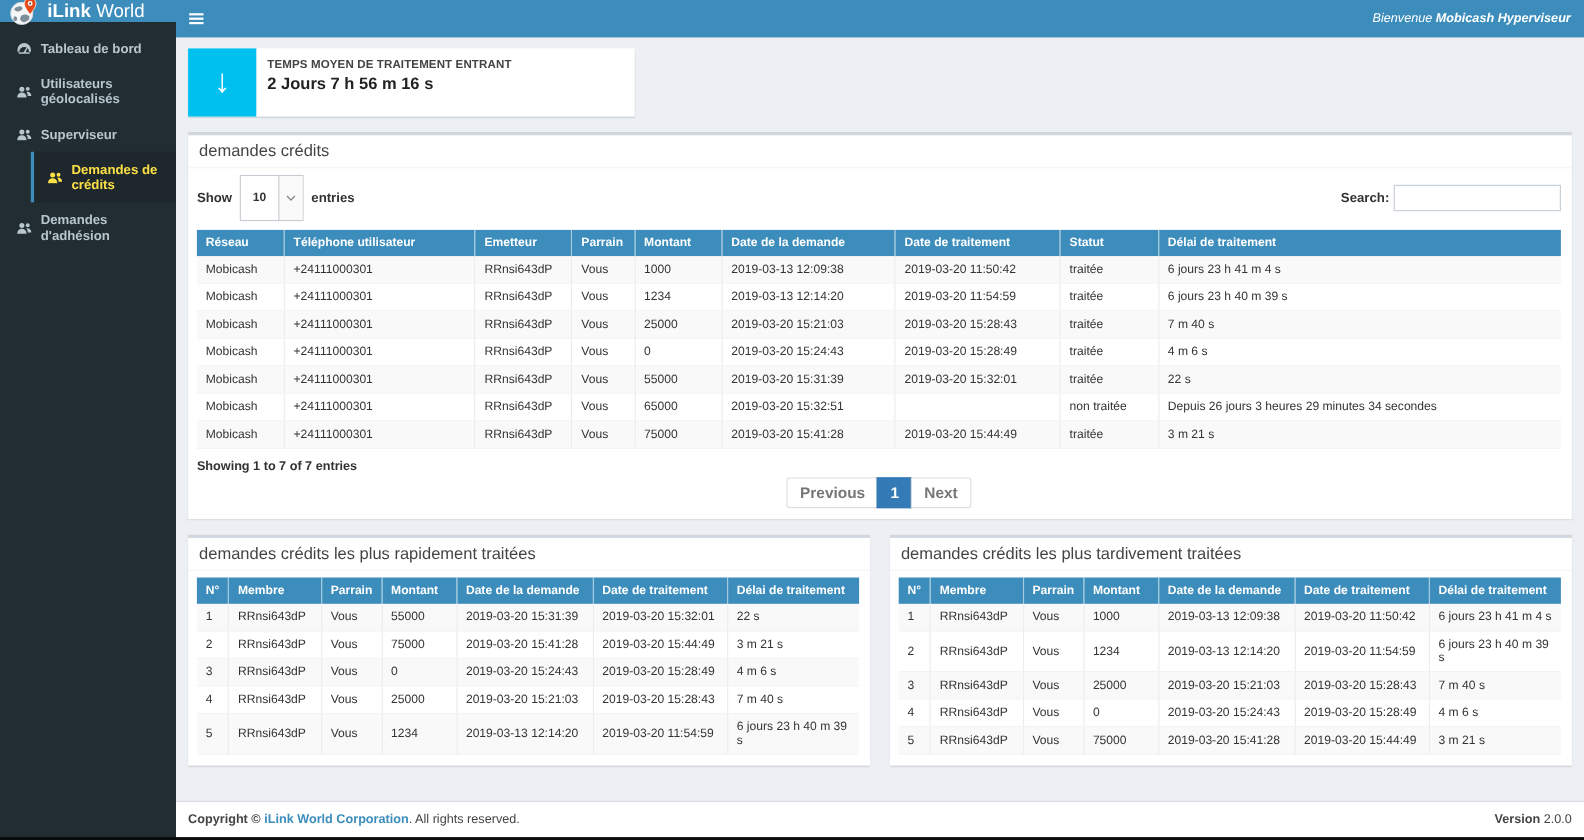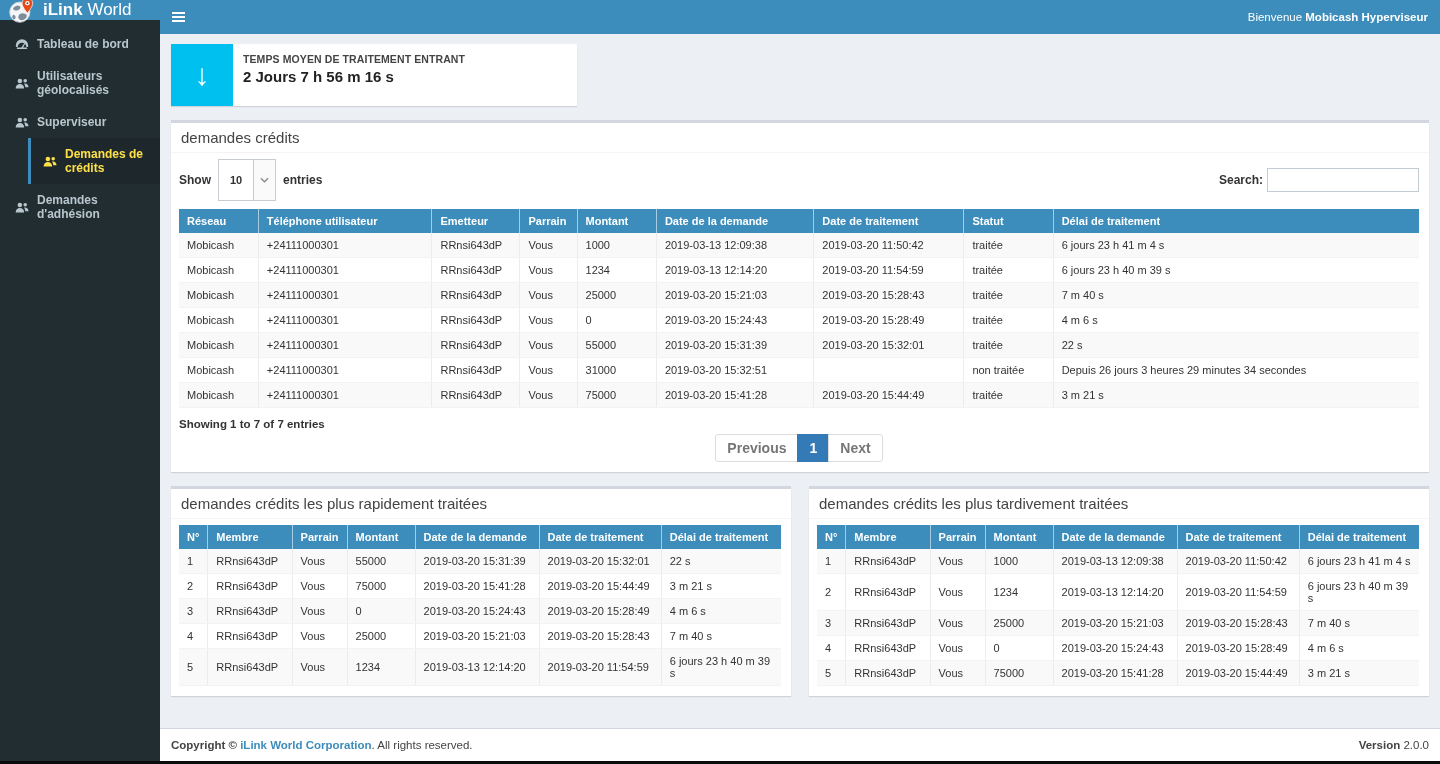--- a/index.html
+++ b/index.html
@@ -30,20 +30,21 @@
   .nav-item .nav-icon { display:inline-flex; width:14px; justify-content:center; color:inherit; }
   .nav-item.active {
     background:#1e282c; border-left-color:#3c8dbc; color:#fde047;margin-left:28px;
   }
 
   
   .main-header {
     margin-left:160px; height:34px; background:#3c8dbc;
     display:flex; align-items:center; justify-content:space-between;
     padding:0 12px 0 0;
+    font-style:italic;
   }
   .hamburger {
     width:36px; height:34px; display:flex; flex-direction:column;
     justify-content:center; align-items:center; gap:2px; cursor:pointer;
   }
   .hamburger i { display:block; width:13px; height:2px; background:#fff; }
   .welcome { color:#fff; font-size:11.5px; }
   .welcome b { font-weight:700; }
 
   
@@ -321,21 +322,21 @@
               <td>2019-03-20 15:31:39</td>
               <td>2019-03-20 15:32:01</td>
               <td>traitée</td>
               <td>22 s</td>
             </tr>
             <tr>
               <td>Mobicash</td>
               <td>+24111000301</td>
               <td>RRnsi643dP</td>
               <td>Vous</td>
-              <td>31000</td>
+              <td>65000</td>
               <td>2019-03-20 15:32:51</td>
               <td></td>
               <td>non traitée</td>
               <td>Depuis 26 jours 3 heures 29 minutes 34 secondes</td>
             </tr>
             <tr>
               <td>Mobicash</td>
               <td>+24111000301</td>
               <td>RRnsi643dP</td>
               <td>Vous</td>

